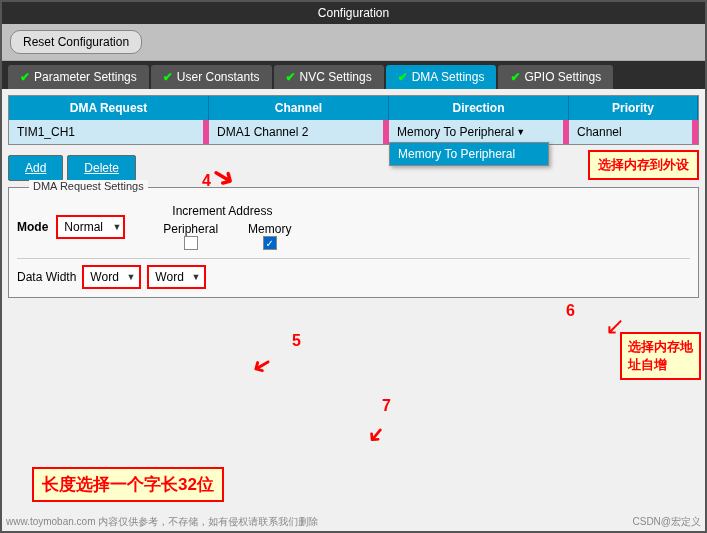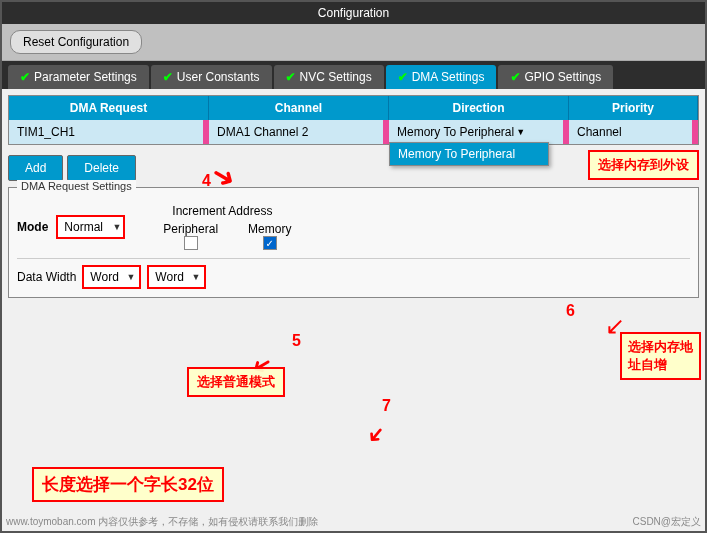--- a/index.html
+++ b/index.html
@@ -142,31 +142,32 @@
       margin-top: 4px;
     }
     .action-btn {
       padding: 5px 16px;
       font-size: 12px;
       cursor: pointer;
       border: 1px solid #666;
       background: #0099cc;
       color: white;
       border-radius: 2px;
+      text-decoration: underline;
     }
     .settings-box {
       border: 1px solid #888;
       padding: 8px;
       background: #f8f8f8;
       position: relative;
     }
     .settings-box-title {
       position: absolute;
       top: -8px;
-      left: 8px;
+      left: 20px;
       background: #f8f8f8;
       padding: 0 4px;
       font-size: 11px;
       color: #333;
     }
     .settings-row {
       display: flex;
       align-items: center;
       gap: 8px;
       margin-top: 8px;
@@ -524,21 +525,20 @@
               <option>Word</option>
             </select>
           </div>
         </div>
       </div>
     </div>
   </div>
 
   <div class="num5">5</div>
   <div class="arrow5">➜</div>
-  <div class="mode-annotation">选择普通模式</div>
 
   <div class="num6">6</div>
   <div class="arrow6">↙</div>
   <div class="mem-annotation">选择内存地<br>址自增</div>
 
   <div class="num7">7</div>
   <div class="arrow7">➜</div>
   <div class="len-annotation">长度选择一个字长32位</div>
 
   <div class="toymoban-watermark">www.toymoban.com 内容仅供参考，不存储，如有侵权请联系我们删除</div>

